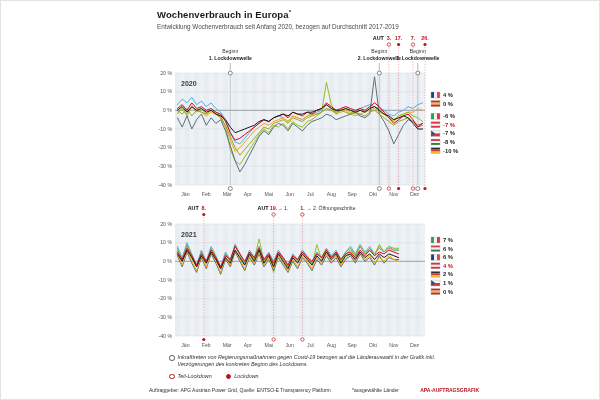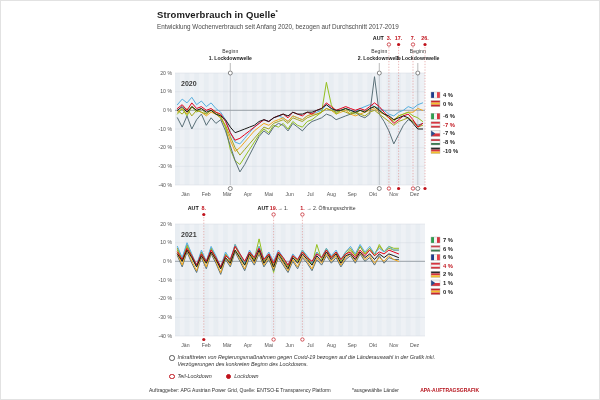--- a/index.html
+++ b/index.html
@@ -23,21 +23,21 @@
   .sourceline{display:flex;justify-content:space-between;align-items:baseline;
               margin-top:7px;width:330px;font-size:5px;color:#333;}
   .sourceline .apa{color:#b5121b;font-weight:bold;}
 </style>
 </head>
 <body>
 
 <div class="canvas">
   <div class="content">
     <div class="header">
-      <div class="title"><span>Stromverbrauch in Quelle</span><sup>*</sup></div>
+      <div class="title"><span>Wochenverbrauch in Europa</span><sup>*</sup></div>
       <div class="subtitle">Entwicklung Wochenverbrauch seit Anfang 2020, bezogen auf Durchschnitt 2017-2019</div>
     </div>
     <svg id="chart2020" class="chart" width="336" height="166" viewBox="0 0 336 166">
         <rect x="26" y="40" width="250" height="112" fill="#eef1f5"></rect>
         <rect x="26.00" y="40" width="4.81" height="112" fill="#e8edf2"></rect>
         <rect x="35.62" y="40" width="4.81" height="112" fill="#e8edf2"></rect>
         <rect x="45.23" y="40" width="4.81" height="112" fill="#e8edf2"></rect>
         <rect x="54.85" y="40" width="4.81" height="112" fill="#e8edf2"></rect>
         <rect x="64.46" y="40" width="4.81" height="112" fill="#e8edf2"></rect>
         <rect x="74.08" y="40" width="4.81" height="112" fill="#e8edf2"></rect>

